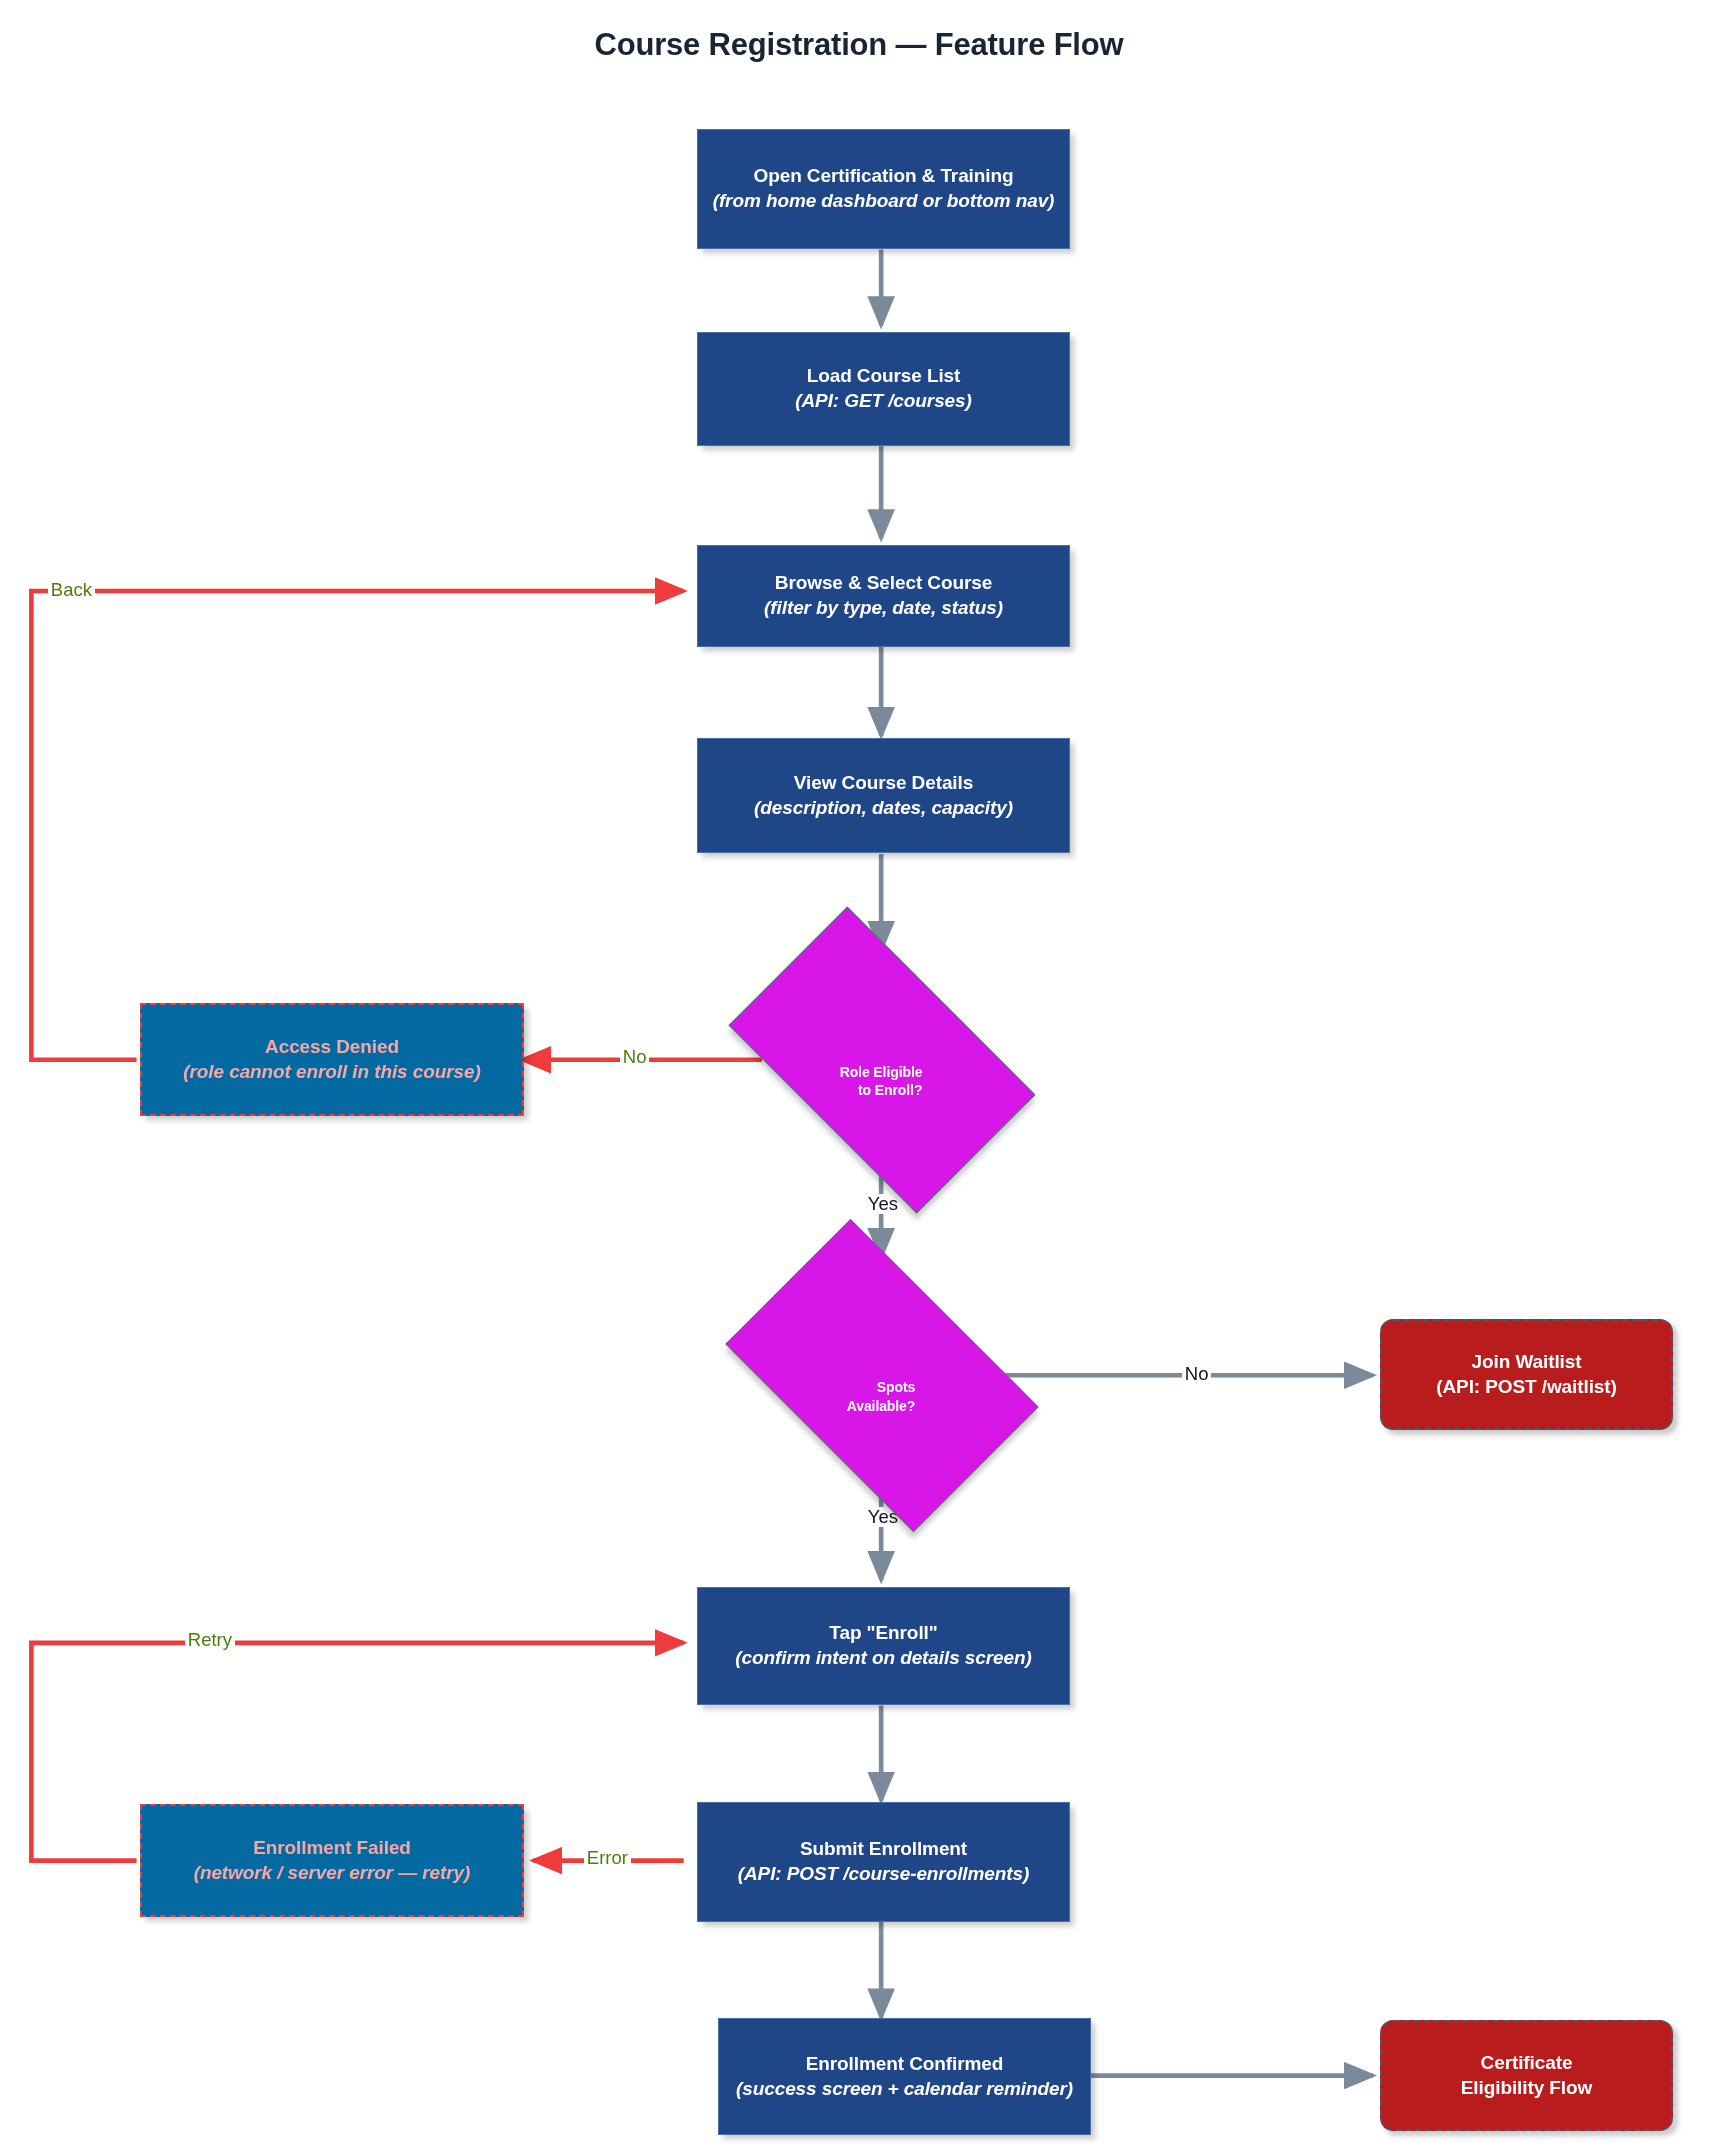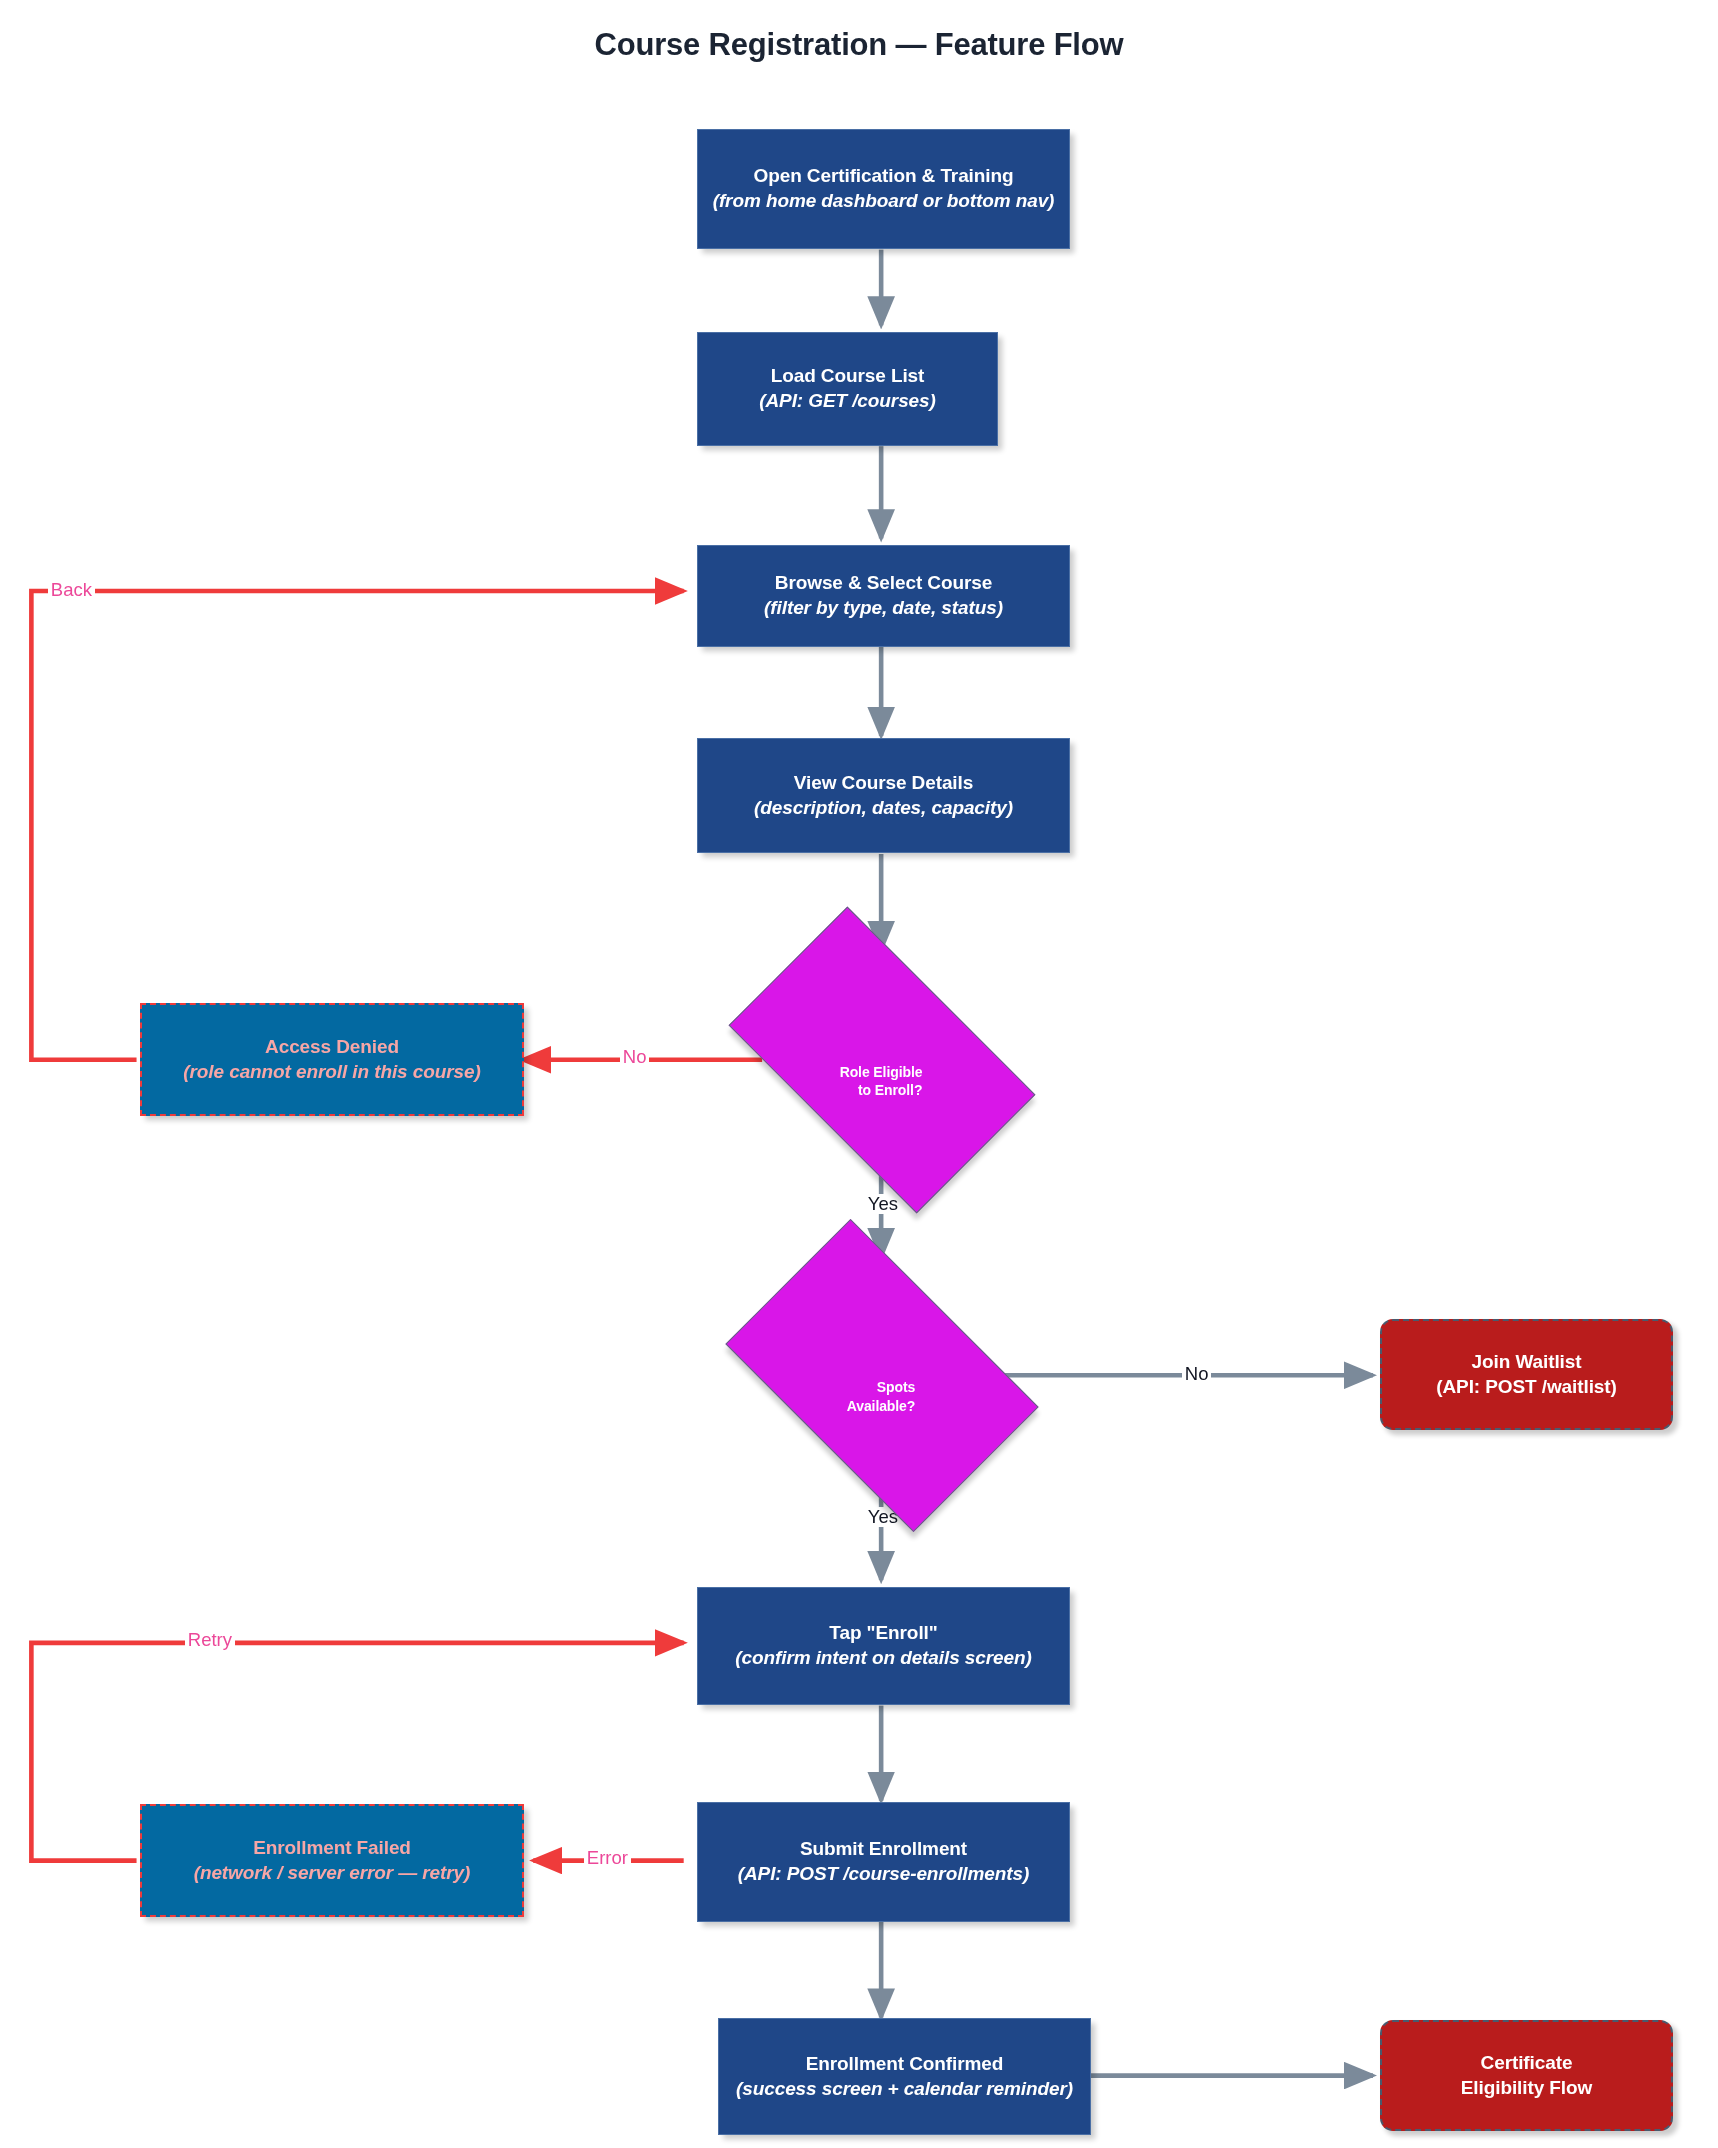--- a/index.html
+++ b/index.html
@@ -109,21 +109,21 @@
   
   .elabel {
     position: absolute;
     font-size: 18.5px;
     background: #ffffff;
     padding: 0 2.8px;
     white-space: nowrap;
     line-height: 1.1;
   }
   .elabel.gray { color: #111522; }
-  .elabel.red  { color: #ec4899; }
+  .elabel.red  { color: #4d7c0f; }
 
   
   #title {
     position: absolute;
     left: 0;
     top: 27px;
     width: 1718px;
     text-align: center;
     font-size: 31px;
     font-weight: bold;
@@ -189,21 +189,21 @@
   <div class="elabel gray" style="left:1182px;top:1364px;">No</div>
   <div class="elabel gray" style="left:865px; top:1507px;">Yes</div>
   <div class="elabel red" style="left:584px; top:1848px;">Error</div>
   <div class="elabel red" style="left:185px; top:1630px;">Retry</div>
 
   <div class="node process" style="left:697px; top:129px; width:373px; height:120px;">
     <div class="ttl">Open Certification &amp; Training</div>
     <div class="sub">(from home dashboard or bottom nav)</div>
   </div>
 
-  <div class="node process" style="left:697px; top:332px; width:301px; height:114px;">
+  <div class="node process" style="left:697px; top:332px; width:373px; height:114px;">
     <div class="ttl">Load Course List</div>
     <div class="sub">(API: GET /courses)</div>
   </div>
 
   <div class="node process" style="left:697px; top:545px; width:373px; height:102px;">
     <div class="ttl">Browse &amp; Select Course</div>
     <div class="sub">(filter by type, date, status)</div>
   </div>
 
   <div class="node process" style="left:697px; top:738px; width:373px; height:115px;">

